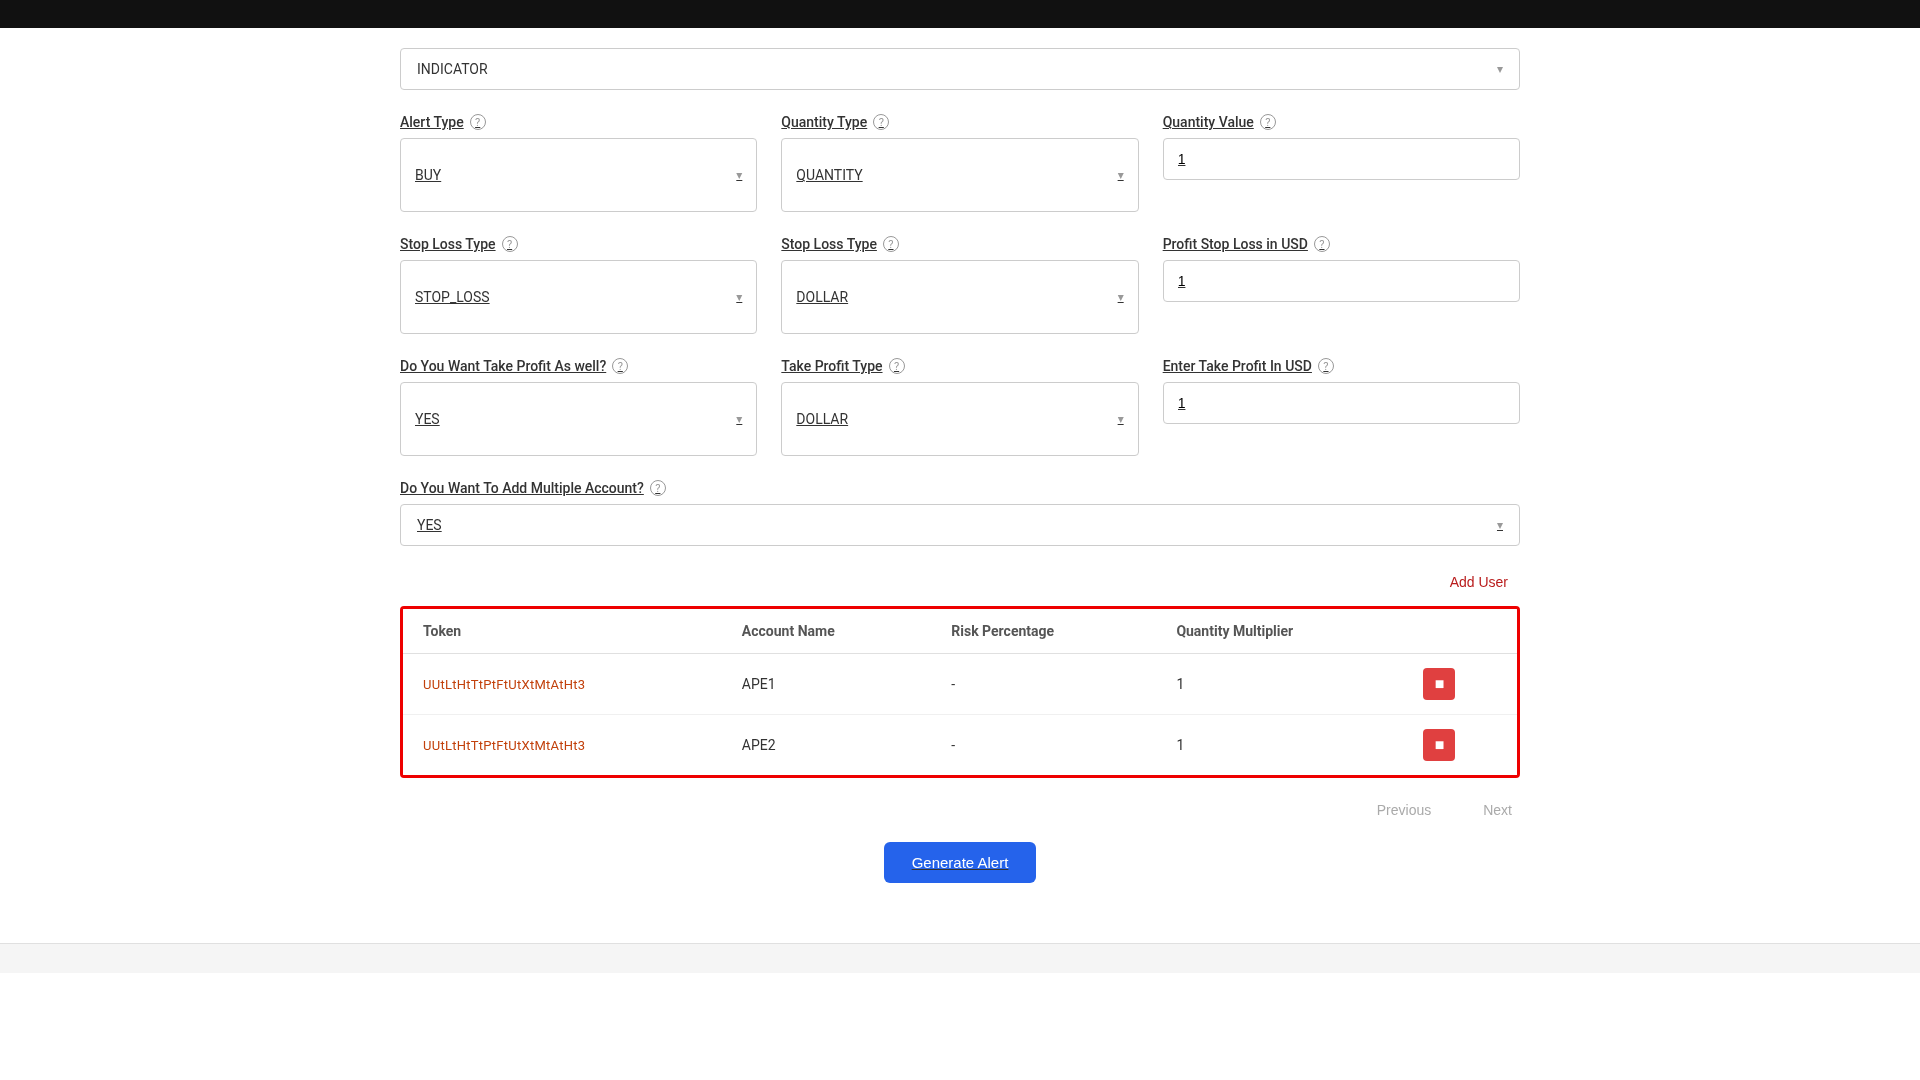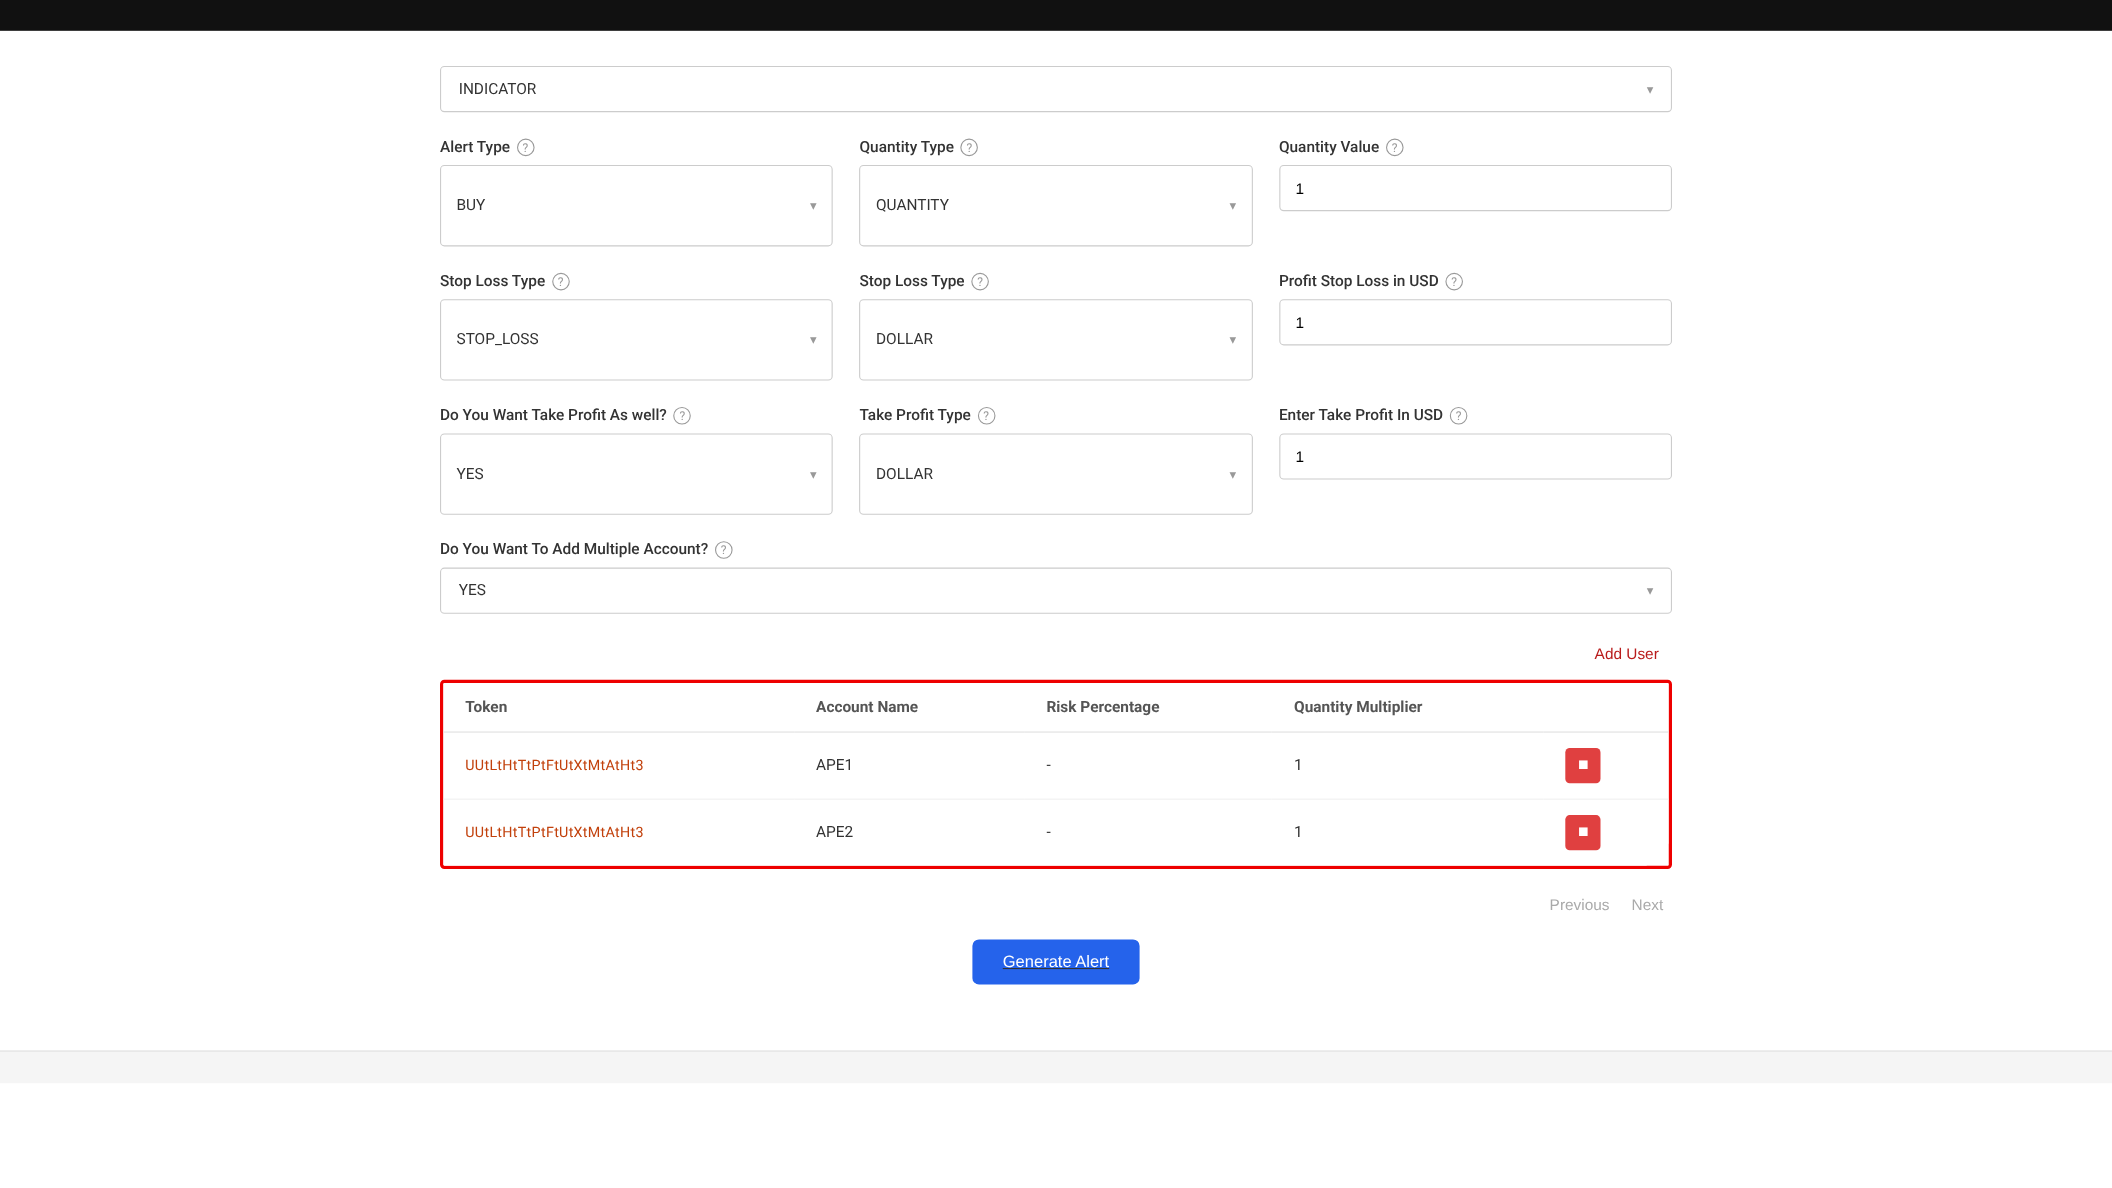--- a/index.html
+++ b/index.html
@@ -9,21 +9,21 @@
       color: #333;
       font-size: 14px;
     }
     .top-bar {
       background: #111;
       height: 28px;
       width: 100%;
     }
     .page-content {
       max-width: 1200px;
-      margin: 12px auto;
+      margin: 0 auto;
       padding: 20px 40px 40px 40px;
     }
     .indicator-dropdown {
       width: 100%;
       border: 1px solid #ccc;
       border-radius: 4px;
       padding: 12px 16px;
       display: flex;
       justify-content: space-between;
       align-items: center;
@@ -34,20 +34,21 @@
     .form-row {
       display: flex;
       gap: 24px;
       margin-bottom: 24px;
       align-items: flex-start;
     }
     .form-group {
       flex: 1;
       display: flex;
       flex-direction: column;
+      text-decoration: underline;
     }
     .form-label {
       display: flex;
       align-items: center;
       gap: 6px;
       margin-bottom: 8px;
       font-size: 14px;
       font-weight: 500;
       color: #333;
     }
@@ -167,21 +168,21 @@
       cursor: pointer;
       display: inline-flex;
       align-items: center;
       justify-content: center;
       font-size: 16px;
     }
     .pagination-row {
       display: flex;
       justify-content: flex-end;
       align-items: center;
-      gap: 4px;
+      gap: 36px;
       margin-bottom: 20px;
     }
     .pagination-btn {
       background: none;
       border: none;
       color: #aaa;
       cursor: pointer;
       font-size: 14px;
       padding: 4px 8px;
     }

